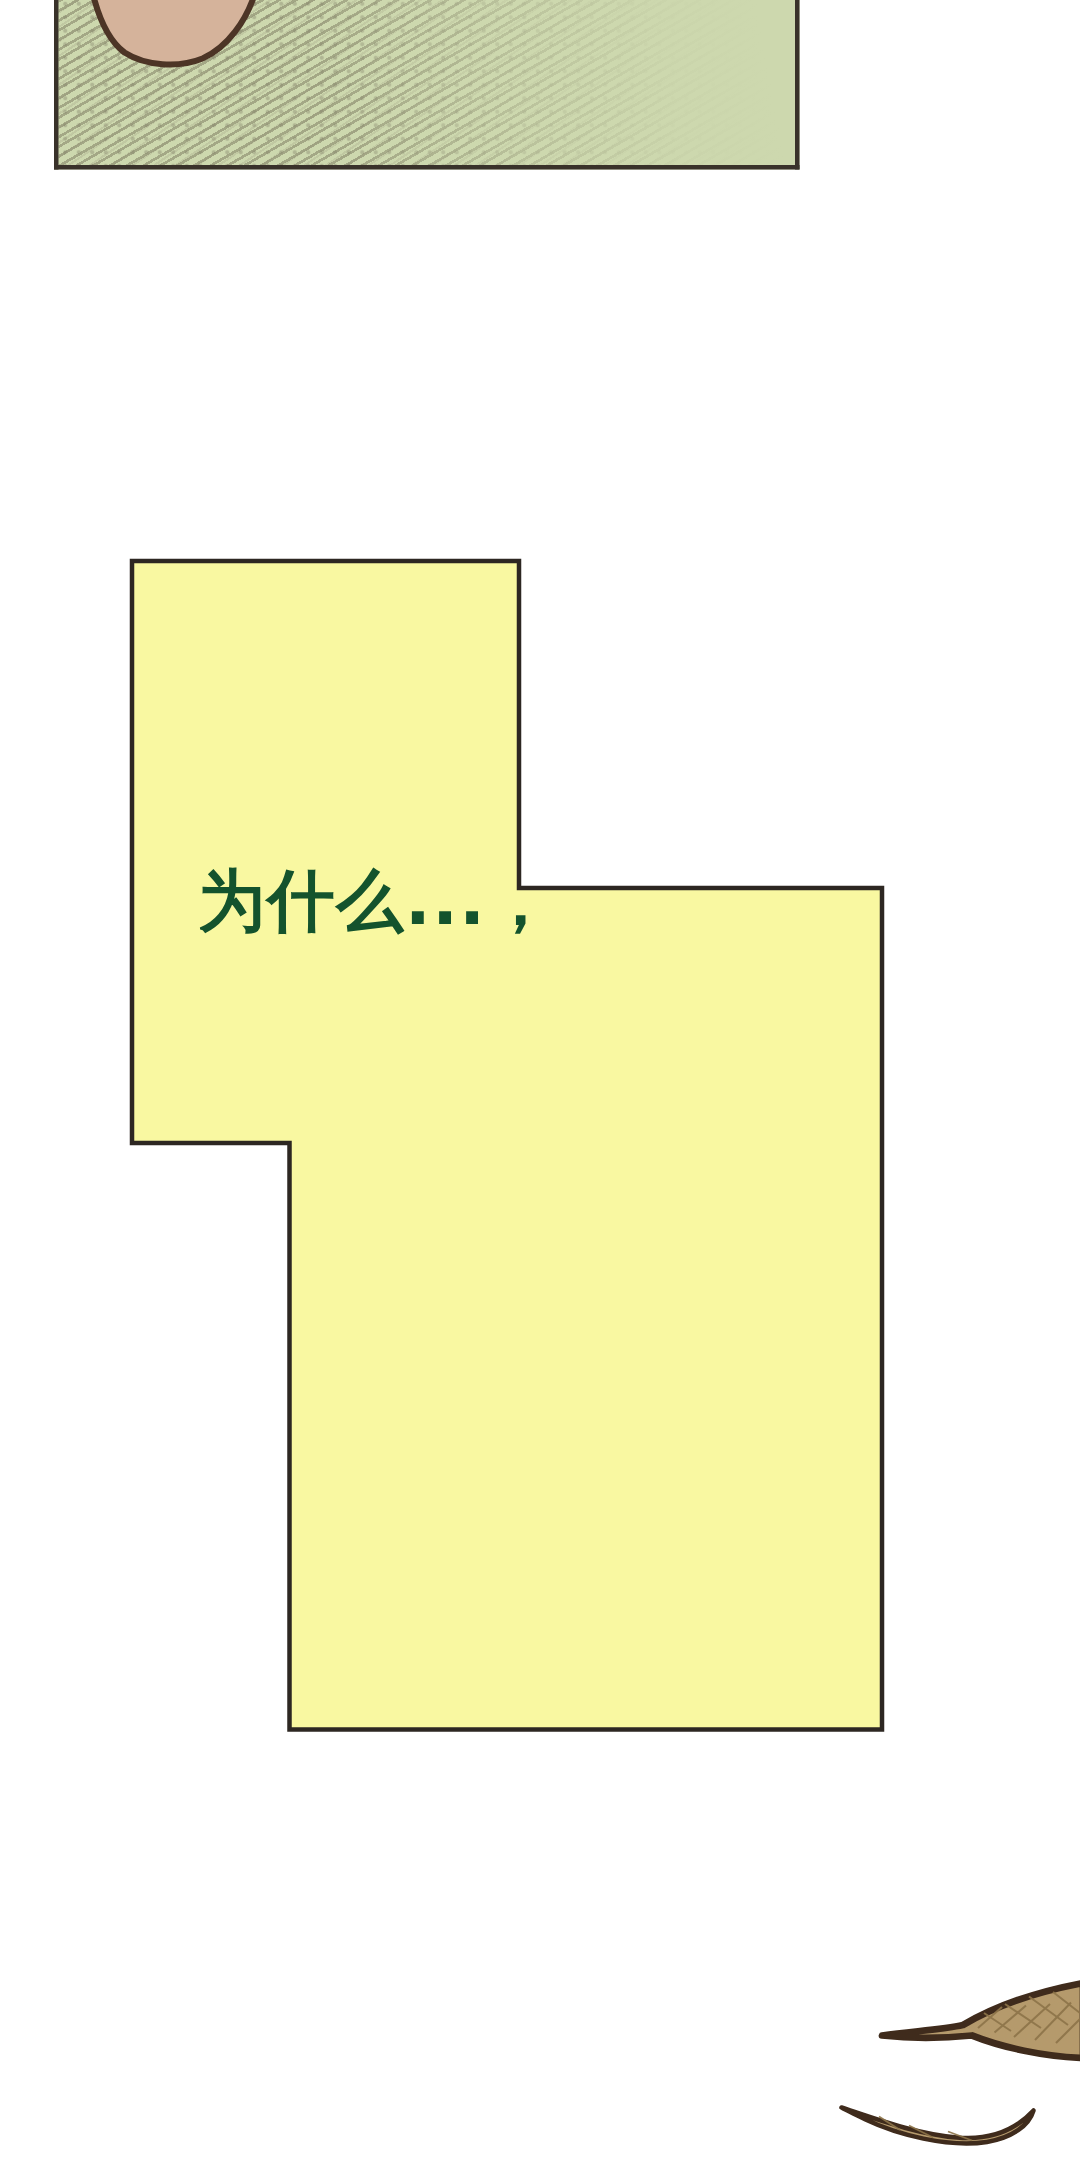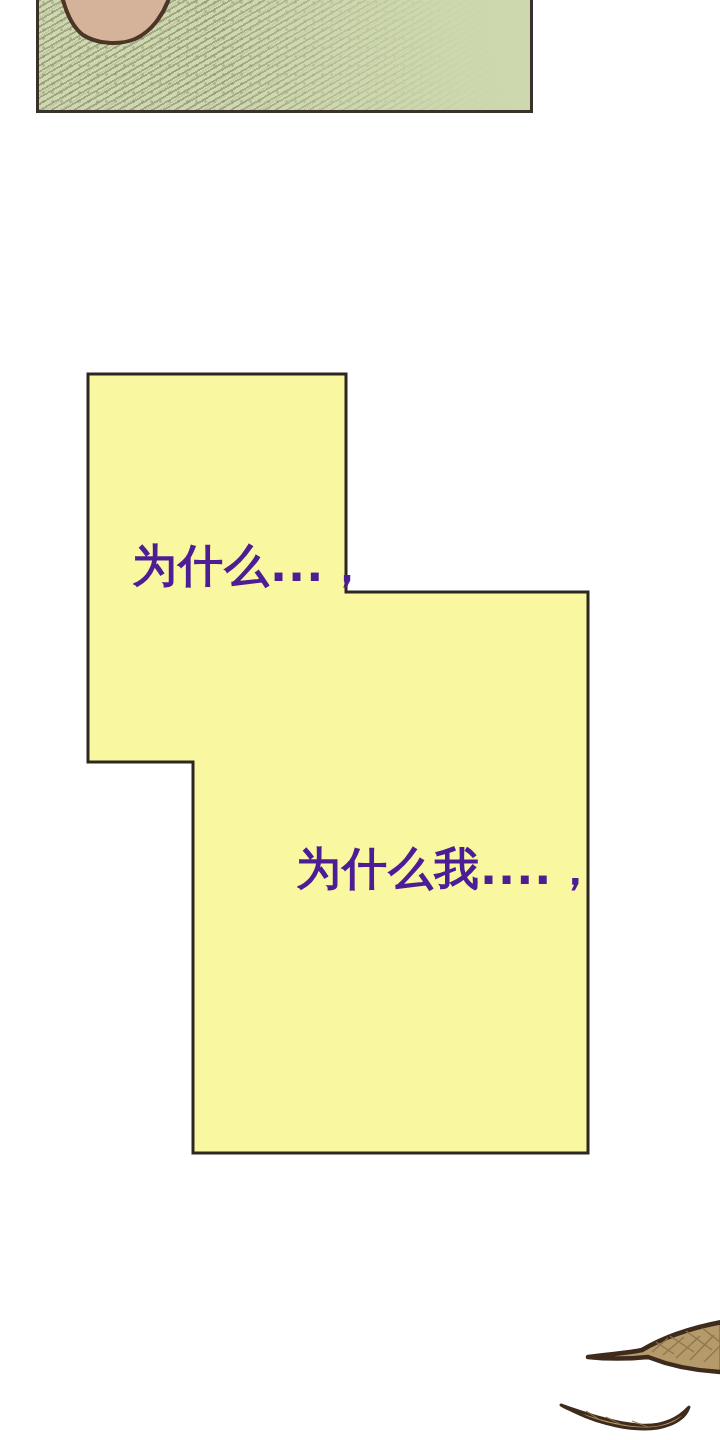--- a/index.html
+++ b/index.html
@@ -63,26 +63,27 @@
     position: absolute;
     left: 0;
     top: 0;
     width: 720px;
     height: 1440px;
     display: block;
   }
   
   .speech-line {
     position: absolute;
-    color: #4c1d95;
+    color: #14532d;
     font-weight: 700;
     font-size: 45px;
     line-height: 1.0;
     letter-spacing: 1px;
     white-space: nowrap;
+    margin-top: 35px;
   }
   .speech-line-1 { left: 132px; top: 543px; }
   .speech-line-2 { left: 296px; top: 846px; }
 </style>
 </head>
 <body>
 
 <div class="page">
 
   <div class="panel">
@@ -127,15 +128,14 @@
                C 569 1409, 564 1407, 561 1405 Z" stroke-width="3" stroke-linejoin="round" fill="#b59a6c" stroke="#3f2b1c"></path>
       <g stroke="#8d7449" stroke-width="1.2" fill="none" opacity="0.9">
         <path d="M586,1411 L600,1420"></path>
         <path d="M606,1417 L622,1425"></path>
         <path d="M632,1421 L648,1427"></path>
       </g>
     </g>
   </svg>
 
   <div class="speech-line speech-line-1">为什么...，</div>
-  <div class="speech-line speech-line-2">为什么我....，</div>
 
 </div>
 
 </body></html>

